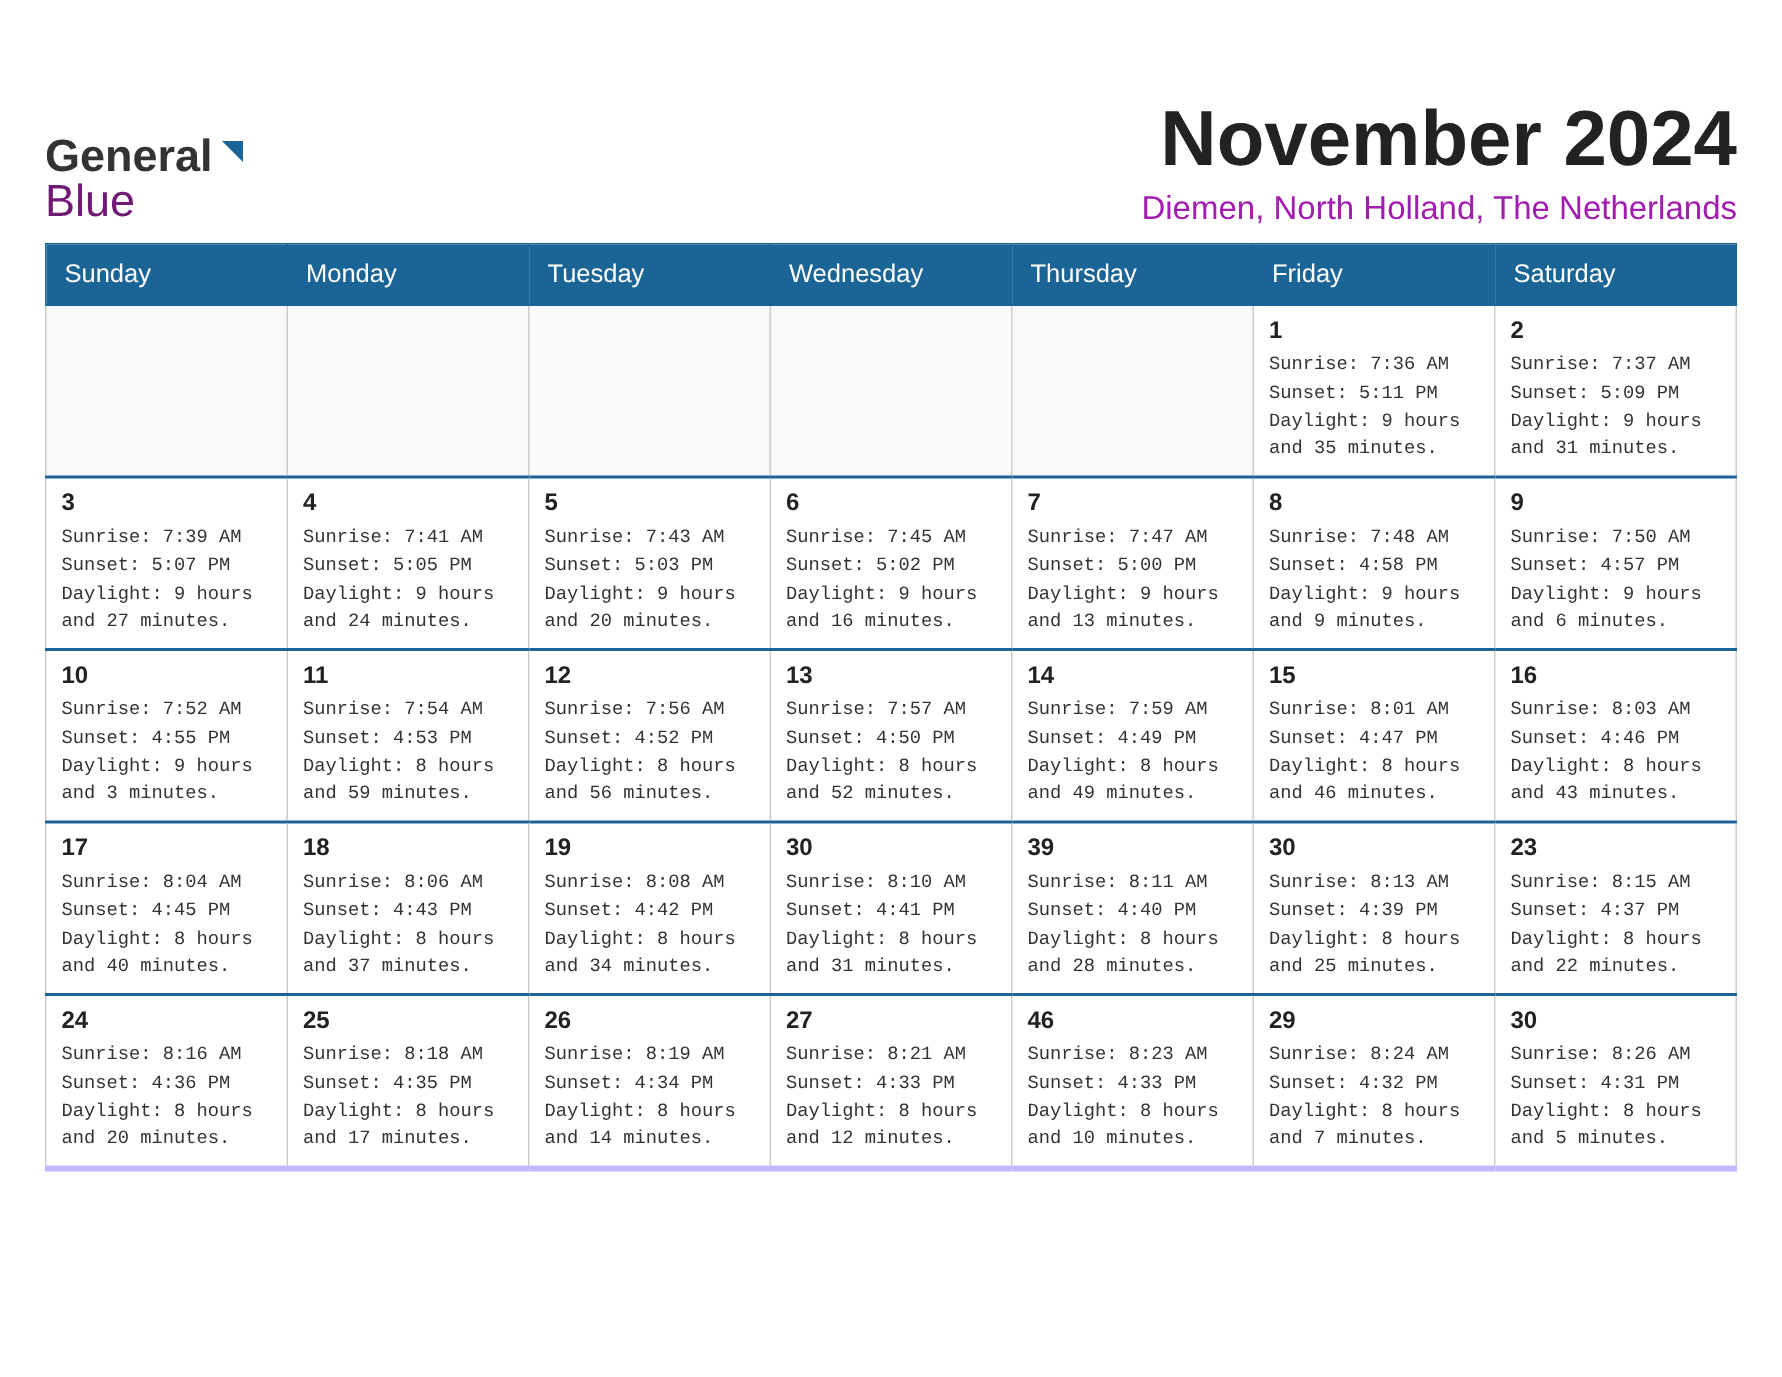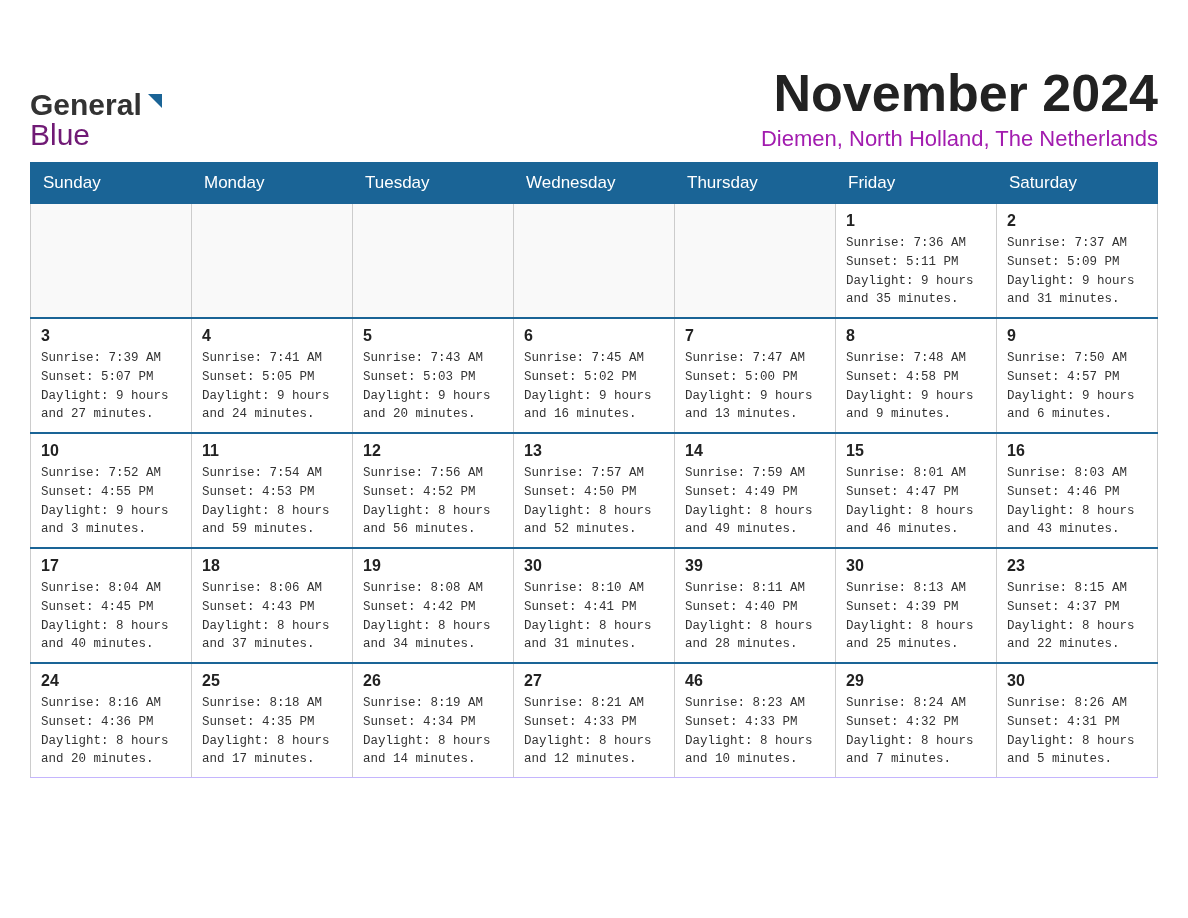--- a/index.html
+++ b/index.html
@@ -56,21 +56,21 @@
       vertical-align: top;
       padding: 8px 10px;
       border: 1px solid #ccc;
       width: calc(100% / 7);
       min-height: 100px;
       font-size: 13px;
       color: #333;
       border-bottom: 2px solid #1a6496;
     }
     .calendar-table tr:last-child td {
-      border-bottom: 1px solid #c4b5fd;
+      border-bottom: 4px solid #c4b5fd;
     }
     .day-number {
       font-size: 16px;
       font-weight: bold;
       color: #222;
       margin-bottom: 4px;
     }
     .day-info {
       font-size: 12.5px;
       color: #333;

